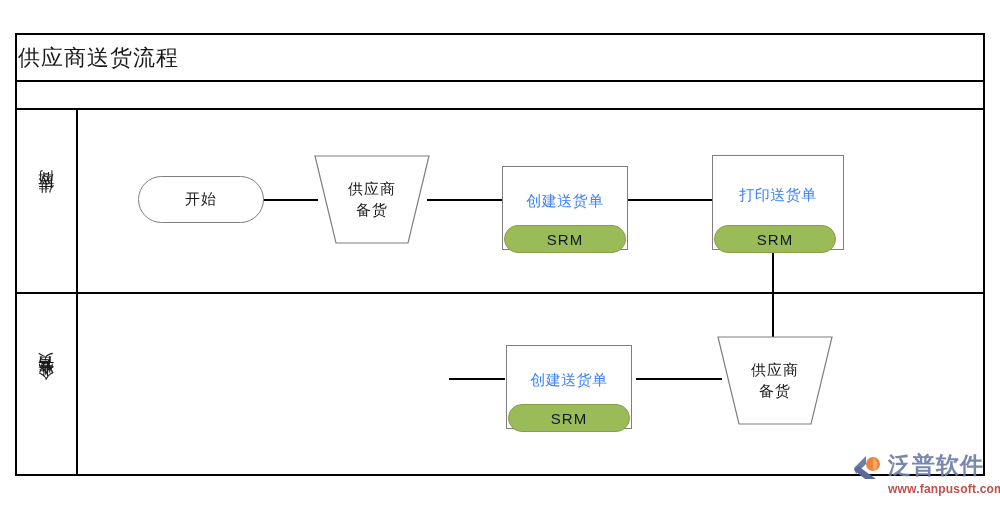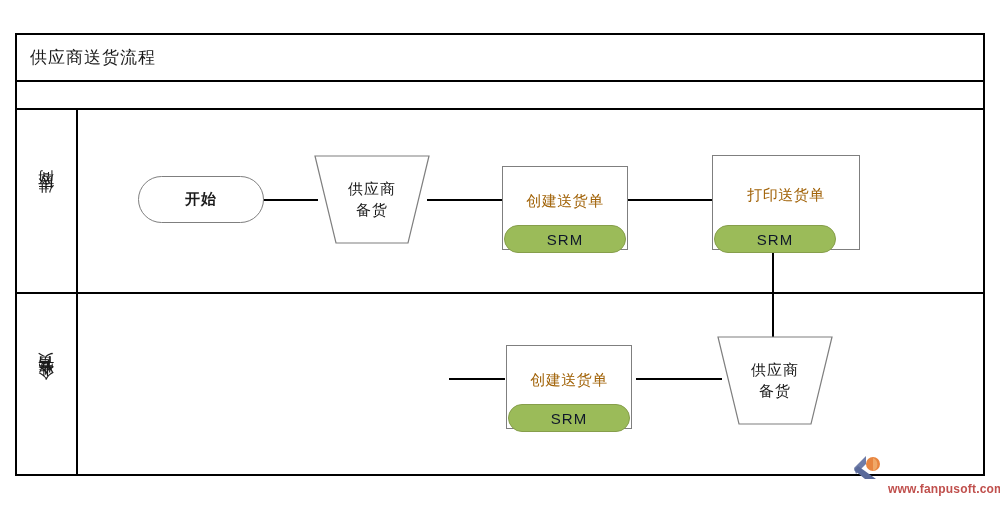--- a/index.html
+++ b/index.html
@@ -36,22 +36,22 @@
     left: 0;
     top: 0;
     width: 100%;
     height: 47px;
     border-bottom: 2px solid #000000;
     box-sizing: border-box;
     display: flex;
     align-items: center;
   }
   .title-text {
-    padding-left: 13px;
-    font-size: 17px;
+    padding-left: 1px;
+    font-size: 22px;
     color: #1a1a1a;
     letter-spacing: 1px;
     line-height: 1;
   }
   .band-row {
     position: absolute;
     left: 0;
     top: 47px;
     width: 100%;
     height: 28px;
@@ -111,34 +111,33 @@
     border: 1px solid #7f7f7f;
     border-radius: 999px;
     display: flex;
     align-items: center;
     justify-content: center;
   }
   .node-stadium .node-label {
     font-size: 15px;
     color: #1a1a1a;
     letter-spacing: 1px;
-    font-weight: bold;
   }
 
   
   .node-proc {
     background: #ffffff;
     border: 1px solid #7f7f7f;
     display: flex;
     align-items: center;
     justify-content: center;
   }
   .node-proc .node-label {
     font-size: 15px;
-    color: #a16207;
+    color: #3b82f6;
     letter-spacing: 0.5px;
     margin-bottom: 14px;
   }
   .srm-badge {
     position: absolute;
     z-index: 4;
     background: #9bbb59;
     border: 1px solid #869e4b;
     border-radius: 999px;
     display: flex;
@@ -267,21 +266,21 @@
       <span>供应商</span>
       <span>备货</span>
     </div>
   </div>
 
   <div class="node node-proc" style="left:502px; top:166px; width:126px; height:84px;">
     <span class="node-label">创建送货单</span>
   </div>
   <div class="srm-badge" style="left:504px; top:225px; width:122px; height:28px;">SRM</div>
 
-  <div class="node node-proc" style="left:712px; top:155px; width:148px; height:95px;">
+  <div class="node node-proc" style="left:712px; top:155px; width:132px; height:95px;">
     <span class="node-label">打印送货单</span>
   </div>
   <div class="srm-badge" style="left:714px; top:225px; width:122px; height:28px;">SRM</div>
 
 
   <div class="node node-proc" style="left:506px; top:345px; width:126px; height:84px;">
     <span class="node-label">创建送货单</span>
   </div>
   <div class="srm-badge" style="left:508px; top:404px; width:122px; height:28px;">SRM</div>
 
@@ -295,16 +294,17 @@
     </div>
   </div>
 
   <div class="watermark">
     <svg class="wm-mark" viewBox="0 0 32 27">
       <path d="M2,14 L14,2 L14,10 L4,20 Z" fill="#6e7ca8"></path>
       <path d="M2,16 L13,25 L24,25 L6,12 Z" fill="#5a6a9a"></path>
       <circle cx="21" cy="10" r="7" fill="#e8853f"></circle>
       <path d="M21,4 A7,7 0 0,1 21,17 Z" fill="#f0a868"></path>
     </svg>
+    <div class="wm-text">泛普软件</div>
     <div class="wm-url">www.fanpusoft.com</div>
   </div>
 
 </div>
 
 </body></html>

